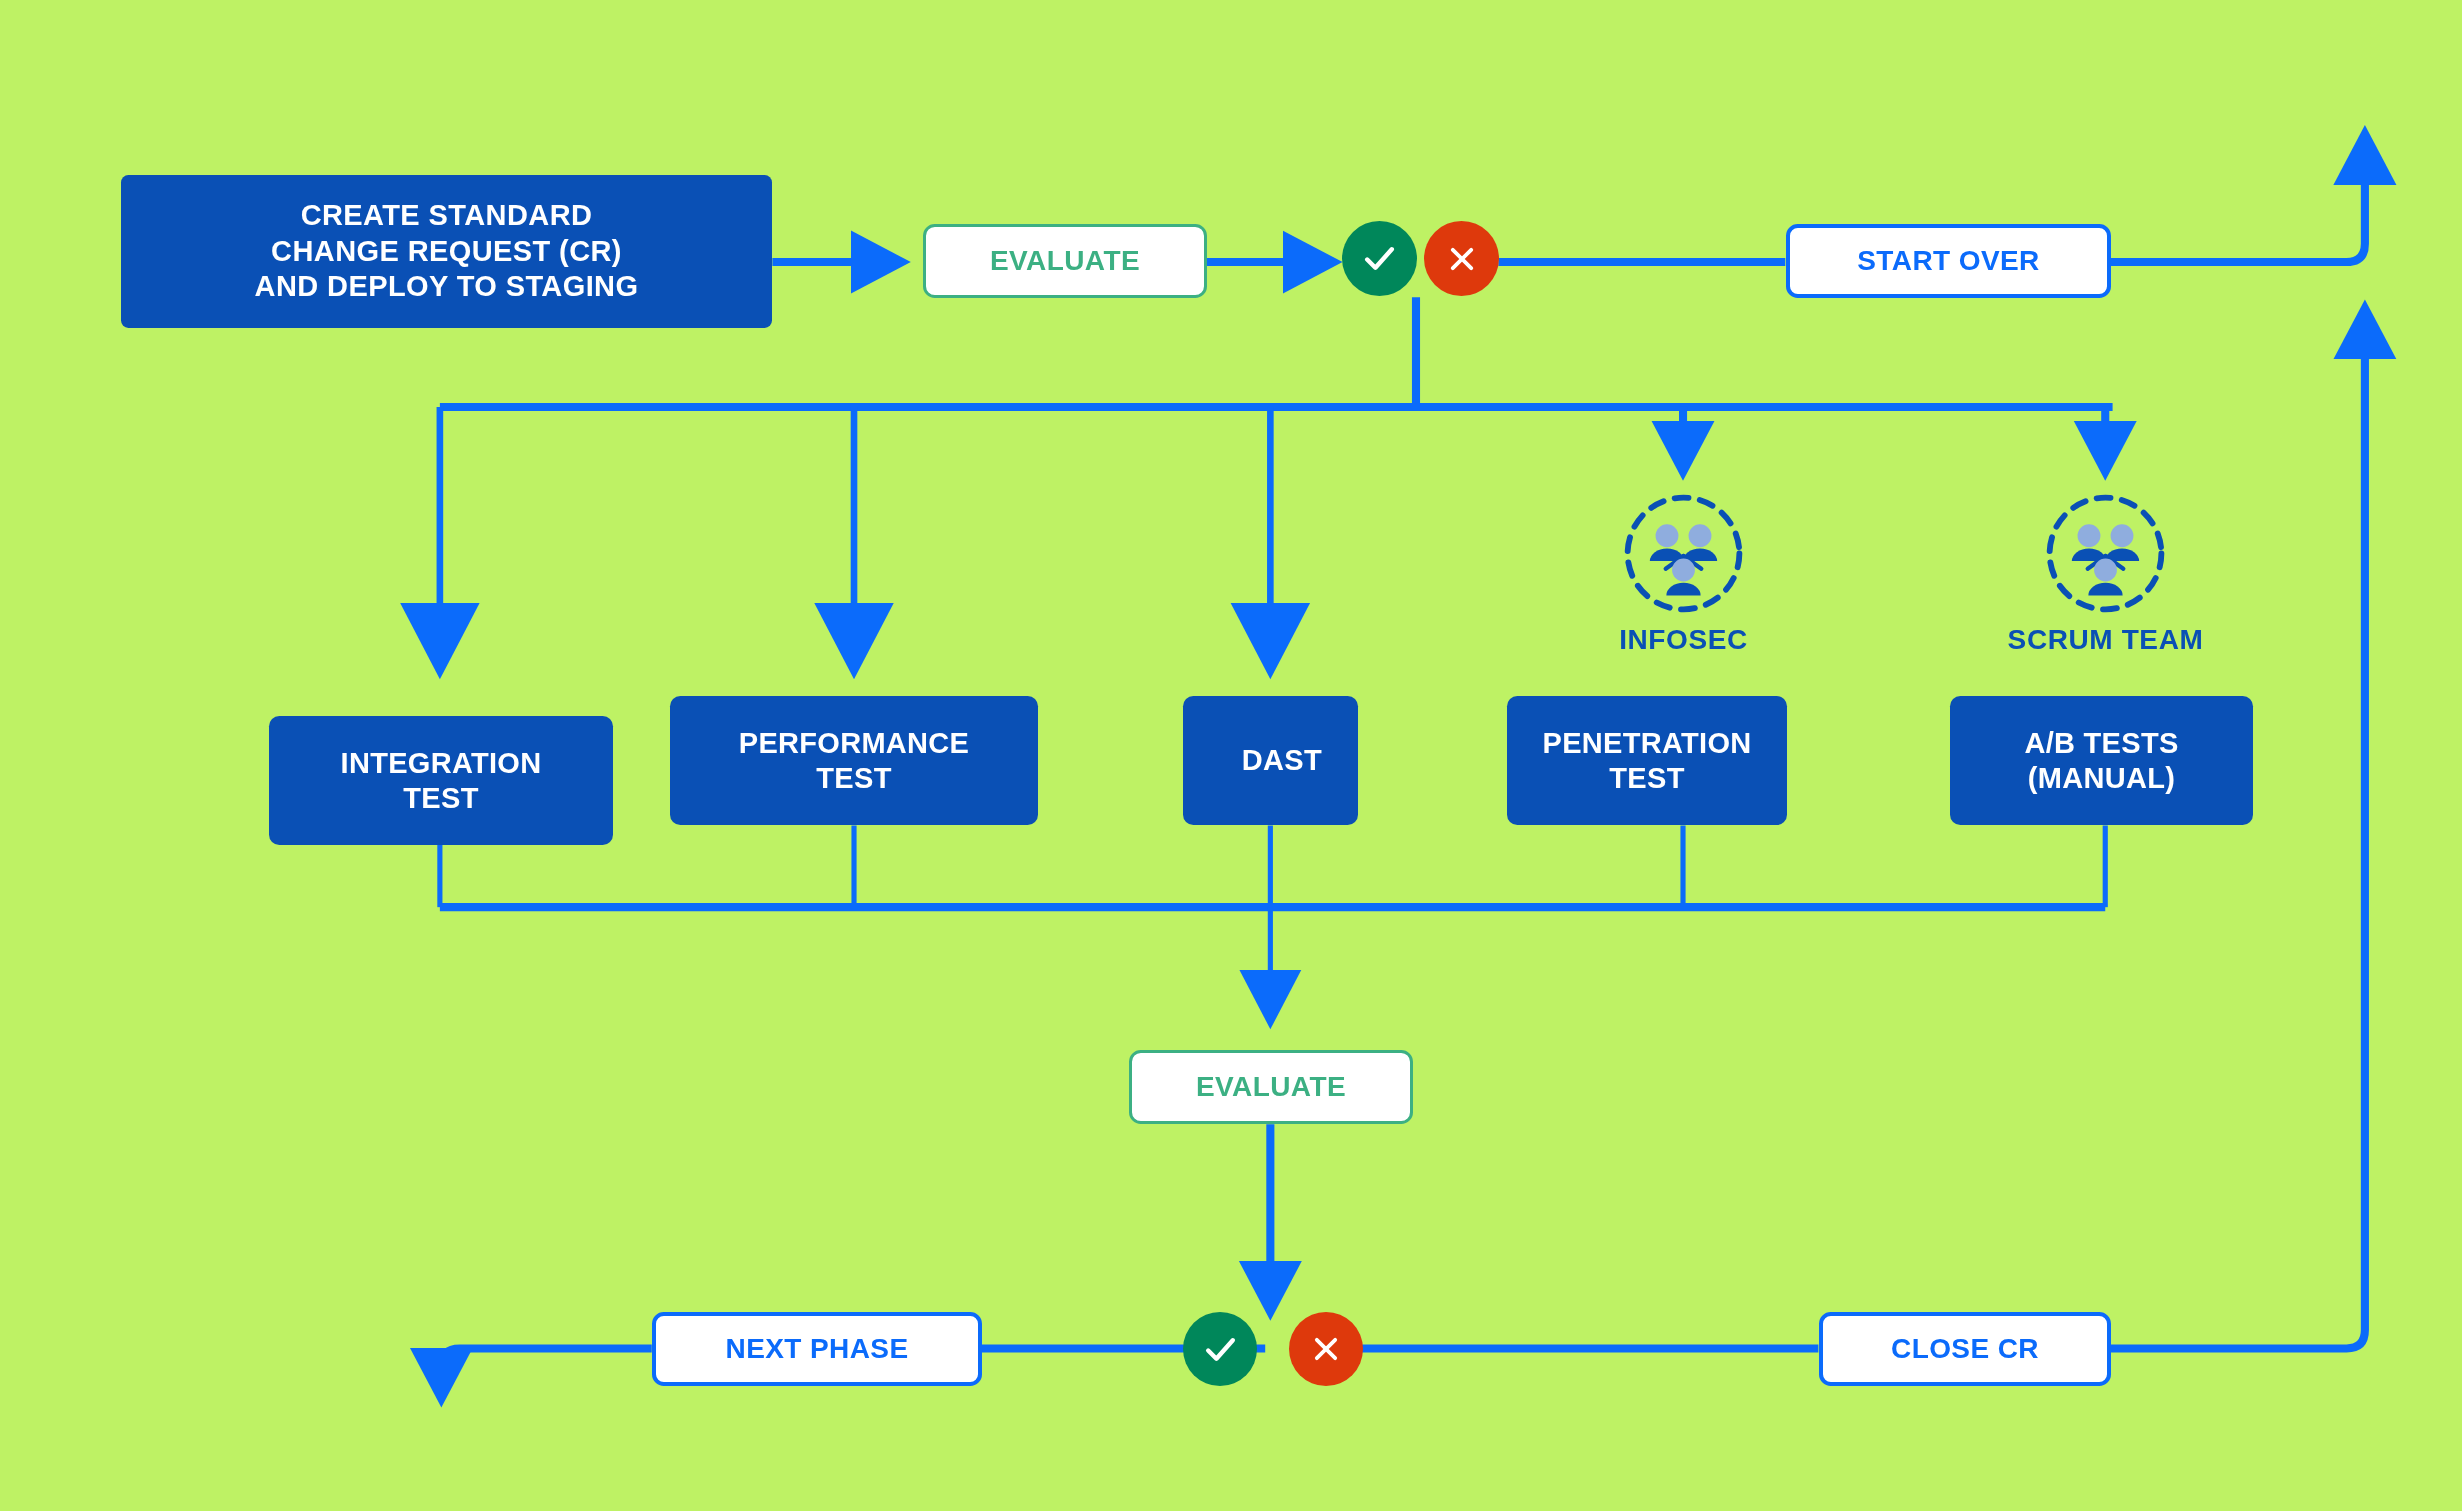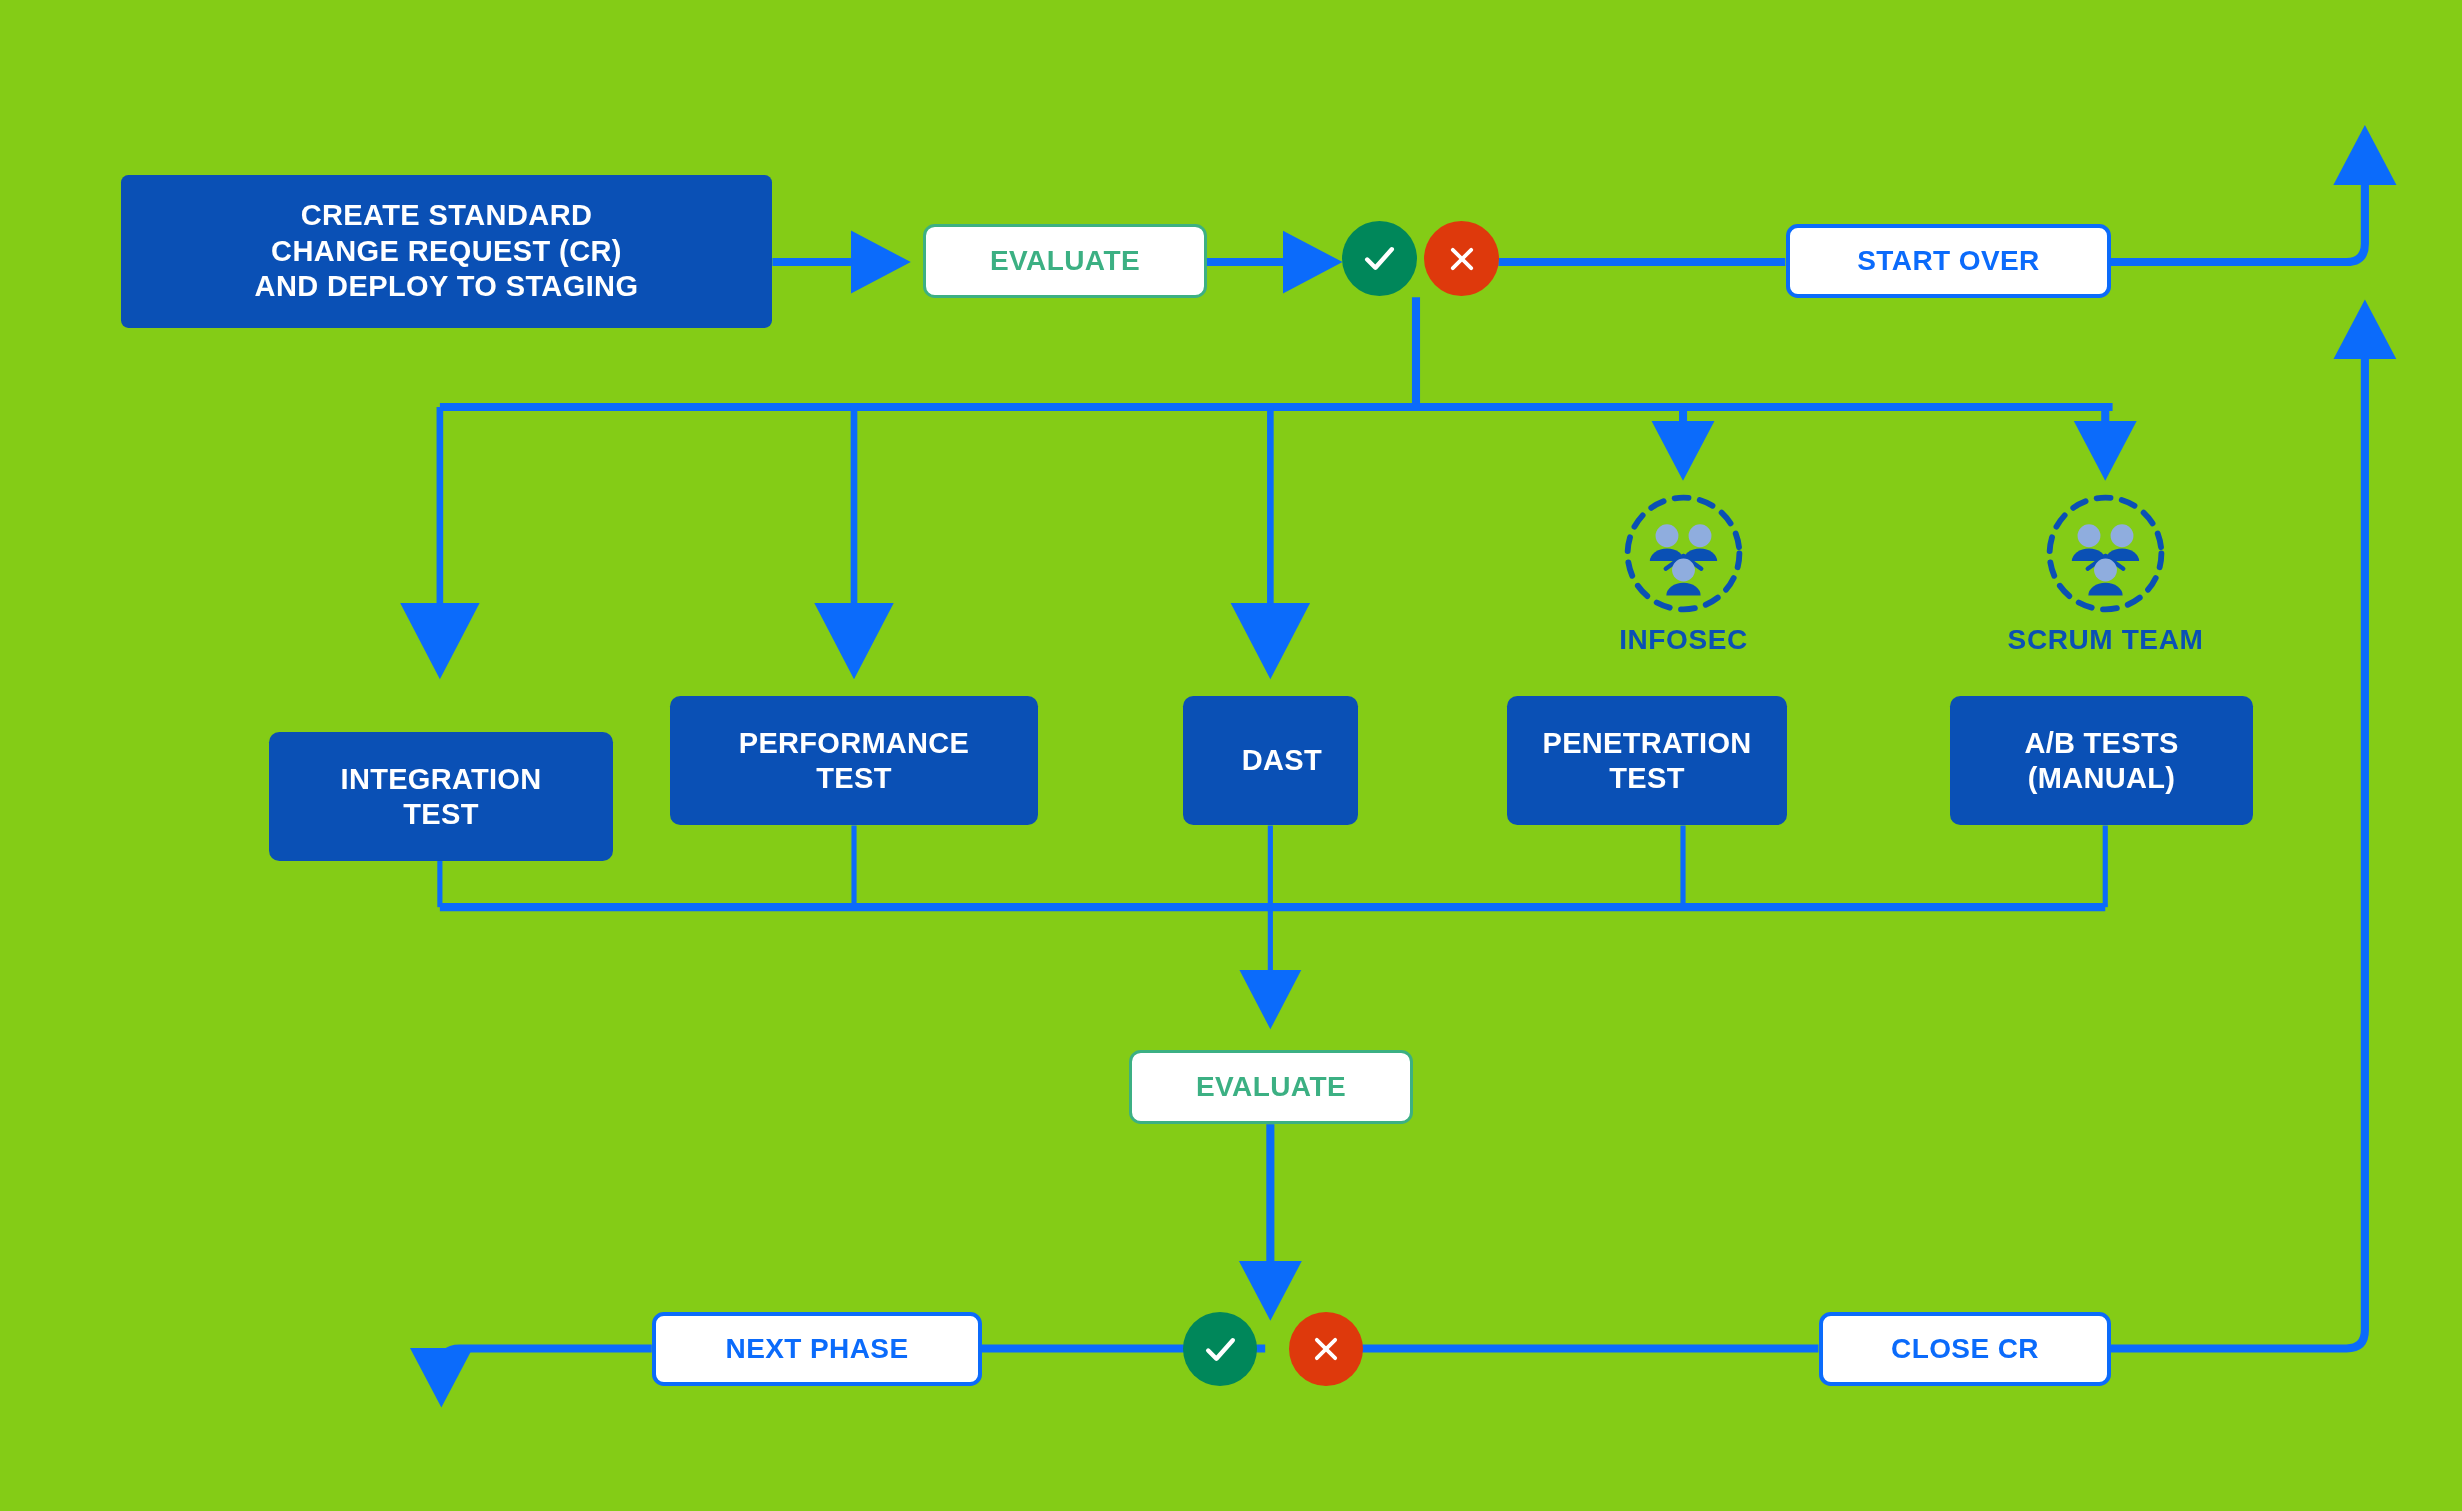--- a/index.html
+++ b/index.html
@@ -8,21 +8,21 @@
     padding: 0;
     background: #ffffff;
   }
   body {
     font-family: "Liberation Sans", sans-serif;
   }
   #stage {
     position: relative;
     width: 2462px;
     height: 1512px;
-    background: #84cc16;
+    background: #bef264;
     overflow: hidden;
   }
   #wires {
     position: absolute;
     left: 0;
     top: 0;
     width: 2462px;
     height: 1512px;
     pointer-events: none;
   }
@@ -204,21 +204,21 @@
       <circle cx="37" cy="36" r="9" fill="#8fadde"></circle>
       <path d="M23.5 56 a13.5 10 0 0 1 27 0 z" fill="#0a50b5"></path>
       <circle cx="63" cy="36" r="9" fill="#8fadde"></circle>
       <path d="M49.5 56 a13.5 10 0 0 1 27 0 z" fill="#0a50b5"></path>
       <circle cx="50" cy="63" r="9" fill="#8fadde"></circle>
       <path d="M36.5 83 a13.5 10 0 0 1 27 0 z" fill="#0a50b5"></path>
     </svg>
     <span class="team-label">SCRUM TEAM</span>
   </div>
 
-  <div class="node box-solid" style="left:269px; top:732px; width:344px; height:129px; font-size:29px; flex-direction:column;text-align:center;">
+  <div class="node box-solid" style="left:269px; top:716px; width:344px; height:129px; font-size:29px; flex-direction:column;text-align:center;">
     <span>INTEGRATION</span>
     <span>TEST</span>
   </div>
 
   <div class="node box-solid" style="left:670px; top:696px; width:368px; height:129px; font-size:29px; flex-direction:column;">
     <span>PERFORMANCE</span>
     <span>TEST</span>
   </div>
 
   <div class="node box-solid" style="left:1183px; top:696px; width:175px; height:129px; font-size:29px;padding-left:36px;">

